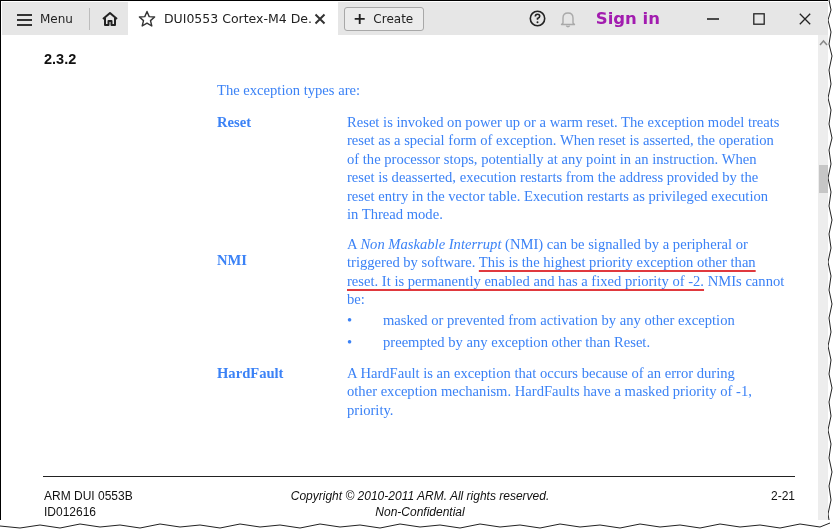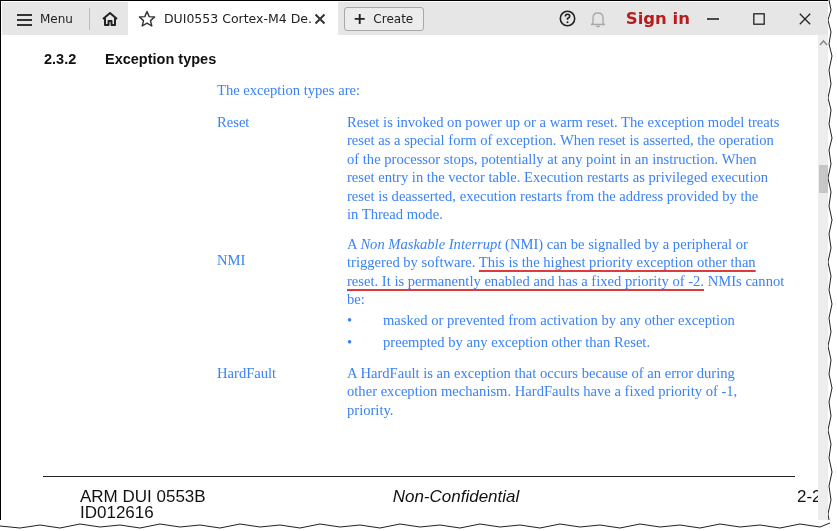--- a/index.html
+++ b/index.html
@@ -46,21 +46,21 @@
 
   .create-btn {
     margin-left: 6px; height: 24px; padding: 0 10px 0 8px; border: 1px solid #a8a8a8; border-radius: 3px;
     background: #ececec; display: flex; align-items: center; font-size: 12px; color: #222; cursor: pointer;
   }
   .create-btn .plus { font-size: 16px; margin-right: 7px; line-height: 1; font-weight: bold; }
 
   .titlebar .spacer { flex: 1; }
   .help-btn { width: 24px; height: 33px; display: flex; align-items: center; justify-content: center; margin-right: 8px; cursor: pointer; }
   .bell-btn { width: 20px; height: 33px; display: flex; align-items: center; justify-content: center; margin-right: 18px; cursor: pointer; }
-  .signin { font-size: 16.5px; font-weight: bold; color: #b91c1c; cursor: pointer; }
+  .signin { font-size: 16.5px; font-weight: bold; color: #a21caf; margin-right: 30px; cursor: pointer; }
   .win-ctrl { width: 46px; height: 33px; display: flex; align-items: center; justify-content: center; cursor: pointer; }
 
   
   .doc {
     position: absolute; left: 9px; top: 34px; width: 816px; height: 487px; background: #ffffff; overflow: hidden;
   }
   .scrollbar {
     position: absolute; left: 817px; top: 34px; width: 11px; height: 487px; background: #ededed;
   }
   .scroll-up { position: absolute; left: 1px; top: 4px; width: 9px; height: 8px; cursor: pointer; }
@@ -69,29 +69,29 @@
   .section-num {
     position: absolute; left: 34px; top: 16px; font-family: "Liberation Sans", sans-serif;
     font-weight: bold; font-size: 14.5px; color: #111;
   }
   .section-title {
     position: absolute; left: 95px; top: 16px; font-family: "Liberation Sans", sans-serif;
     font-weight: bold; font-size: 14.5px; color: #111;
   }
   .serif { font-family: "Liberation Serif", serif; font-size: 14.6px; color: #3b82f6; line-height: 18.4px; }
   .intro { position: absolute; left: 207px; top: 46px; }
-  .term { position: absolute; left: 207px; font-weight: normal; }
+  .term { position: absolute; left: 207px; font-weight: bold; }
   .desc { position: absolute; left: 337px; width: 450px; }
   .desc .line { display: block; white-space: nowrap; }
   .hl { text-decoration: underline; text-decoration-color: #e0393e; text-underline-offset: 3px; text-decoration-thickness: 1.5px; }
   .bullet { position: absolute; left: 337px; white-space: nowrap; }
   .bullet .dot { display: inline-block; width: 36px; }
 
   .footer-rule { position: absolute; left: 33px; top: 441px; width: 752px; height: 1px; background: #222; }
-  .footer { position: absolute; font-family: "Liberation Sans", sans-serif; font-size: 17px; color: #111; line-height: 15.5px; margin-left: 36px; }
+  .footer { position: absolute; font-family: "Liberation Sans", sans-serif; font-size: 12px; color: #111; line-height: 15.5px; }
   .footer.left { left: 34px; top: 454px; }
   .footer.center { left: 230px; top: 454px; width: 360px; text-align: center; font-style: italic; }
   .footer.right { left: 745px; top: 454px; width: 40px; text-align: right; }
 </style>
 </head>
 <body>
 
 <div class="window">
 
   <div class="titlebar">
@@ -159,61 +159,61 @@
     </div>
     <div class="win-ctrl">
       <svg width="12" height="12" viewBox="0 0 12 12">
           <path d="M0.8 0.8 L11.2 11.2 M11.2 0.8 L0.8 11.2" stroke="#222" stroke-width="1.3"></path>
         </svg>
     </div>
   </div>
 
   <div class="doc">
     <div class="section-num">2.3.2</div>
-    <div class="section-title">Exception types</div>
 
     <div class="serif intro">The exception types are:</div>
 
     <div class="serif term" style="top:78px;">Reset</div>
     <div class="serif desc" style="top:78px;">
       <span class="line">Reset is invoked on power up or a warm reset. The exception model treats</span>
       <span class="line">reset as a special form of exception. When reset is asserted, the operation</span>
       <span class="line">of the processor stops, potentially at any point in an instruction. When</span>
+      <span class="line">reset is deasserted, execution restarts from the address provided by the</span>
       <span class="line">reset entry in the vector table. Execution restarts as privileged execution</span>
-      <span class="line">reset is deasserted, execution restarts from the address provided by the</span>
       <span class="line">in Thread mode.</span>
     </div>
 
     <div class="serif term" style="top:200px;margin-top:16px;">NMI</div>
     <div class="serif desc" style="top:200px;">
       <span class="line"><span>A </span><i>Non Maskable Interrupt</i><span> (NMI) can be signalled by a peripheral or</span></span>
       <span class="line"><span>triggered by software. </span><span class="hl">This is the highest priority exception other than</span></span>
       <span class="line"><span class="hl">reset. It is permanently enabled and has a fixed priority of -2.</span><span> NMIs cannot</span></span>
       <span class="line">be:</span>
     </div>
     <div class="serif bullet" style="top:276px;">
       <span class="dot">•</span><span>masked or prevented from activation by any other exception</span>
     </div>
     <div class="serif bullet" style="top:298px;">
       <span class="dot">•</span><span>preempted by any exception other than Reset.</span>
     </div>
 
     <div class="serif term" style="top:329px;">HardFault</div>
     <div class="serif desc" style="top:329px;">
       <span class="line">A HardFault is an exception that occurs because of an error during</span>
-      <span class="line">other exception mechanism. HardFaults have a fixed priority of -1,</span>
+      <span class="line">other exception mechanism. HardFaults have a masked priority of -1,</span>
       <span class="line">priority.</span>
     </div>
 
     <div class="footer-rule"></div>
     <div class="footer left">
       <div>ARM DUI 0553B</div>
       <div>ID012616</div>
     </div>
     <div class="footer center">
+      <div>Copyright © 2010-2011 ARM. All rights reserved.</div>
       <div>Non-Confidential</div>
     </div>
     <div class="footer right">2-21</div>
   </div>
 
   <div class="scrollbar">
     <svg class="scroll-up" viewBox="0 0 9 8">
       <path d="M1 6 L4.5 2 L8 6" fill="none" stroke="#8a8a8a" stroke-width="1.5"></path>
     </svg>
     <div class="scroll-thumb"></div>

